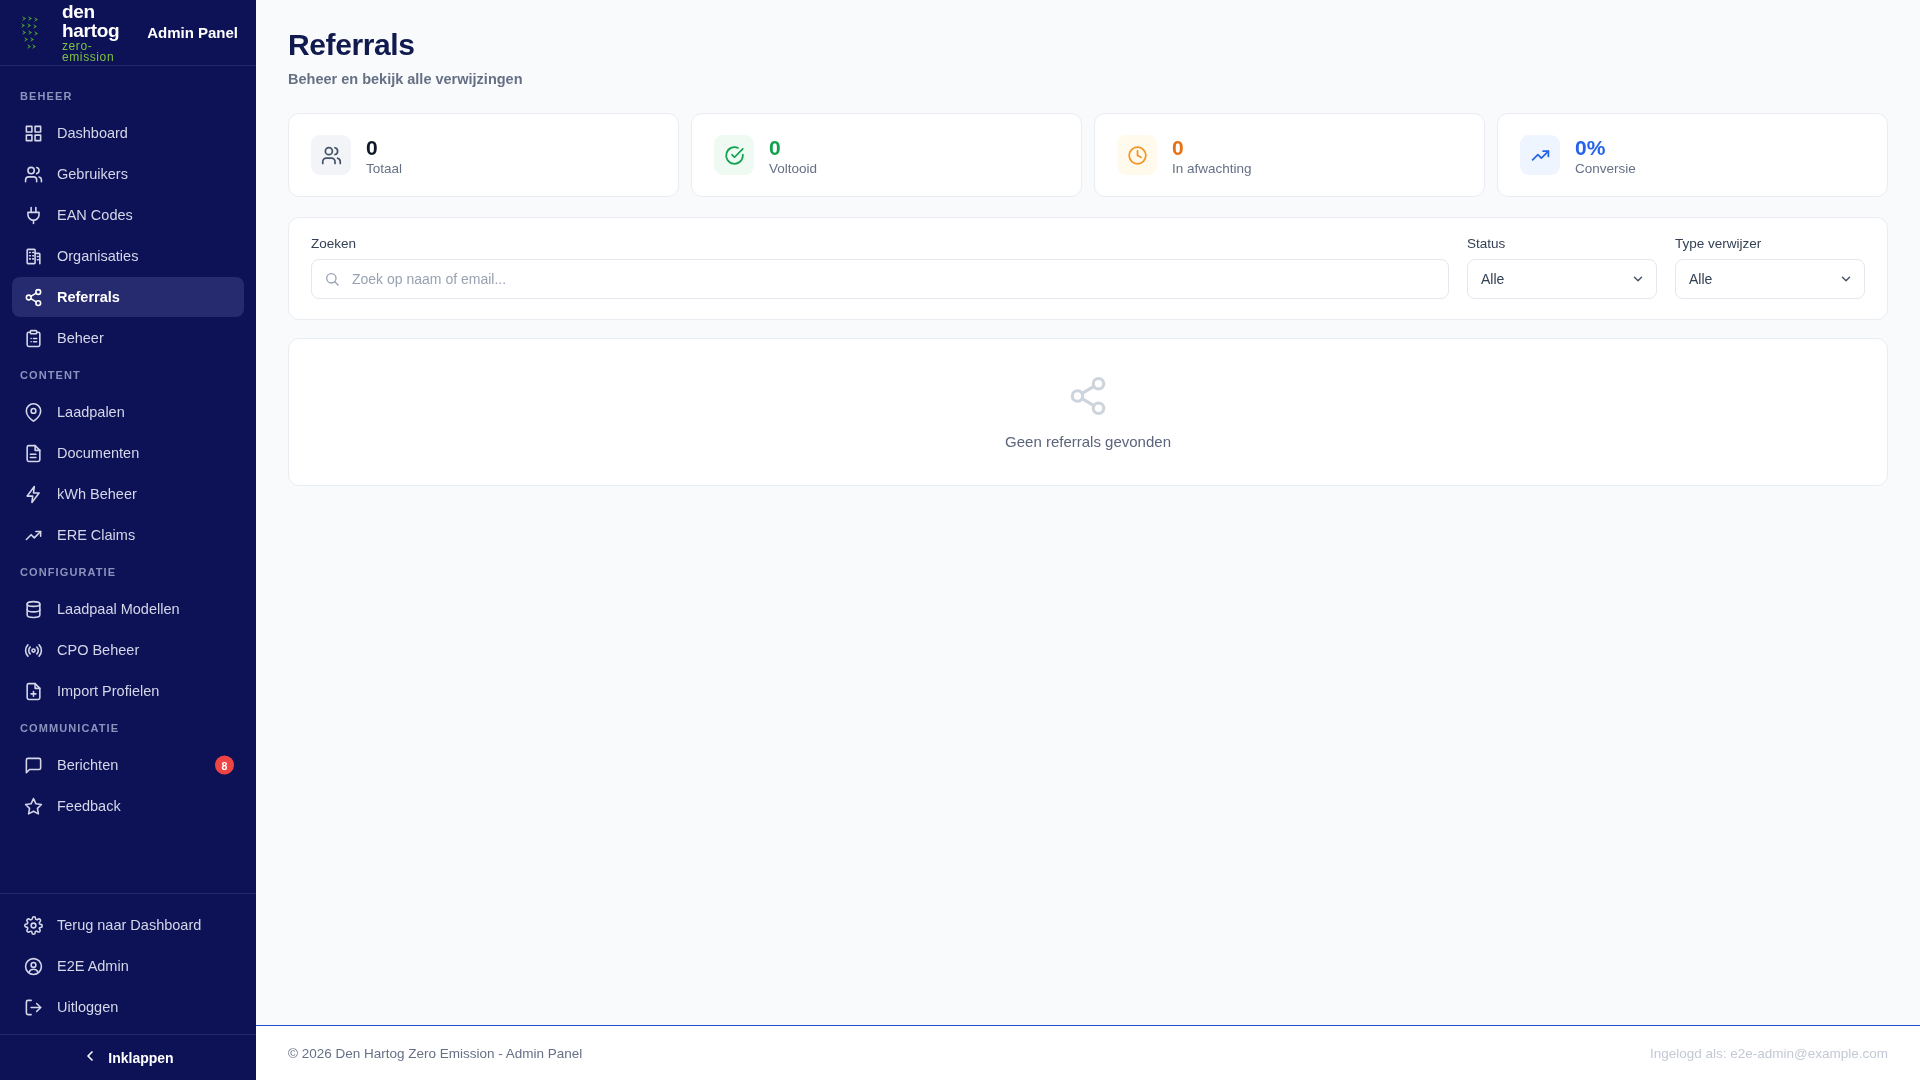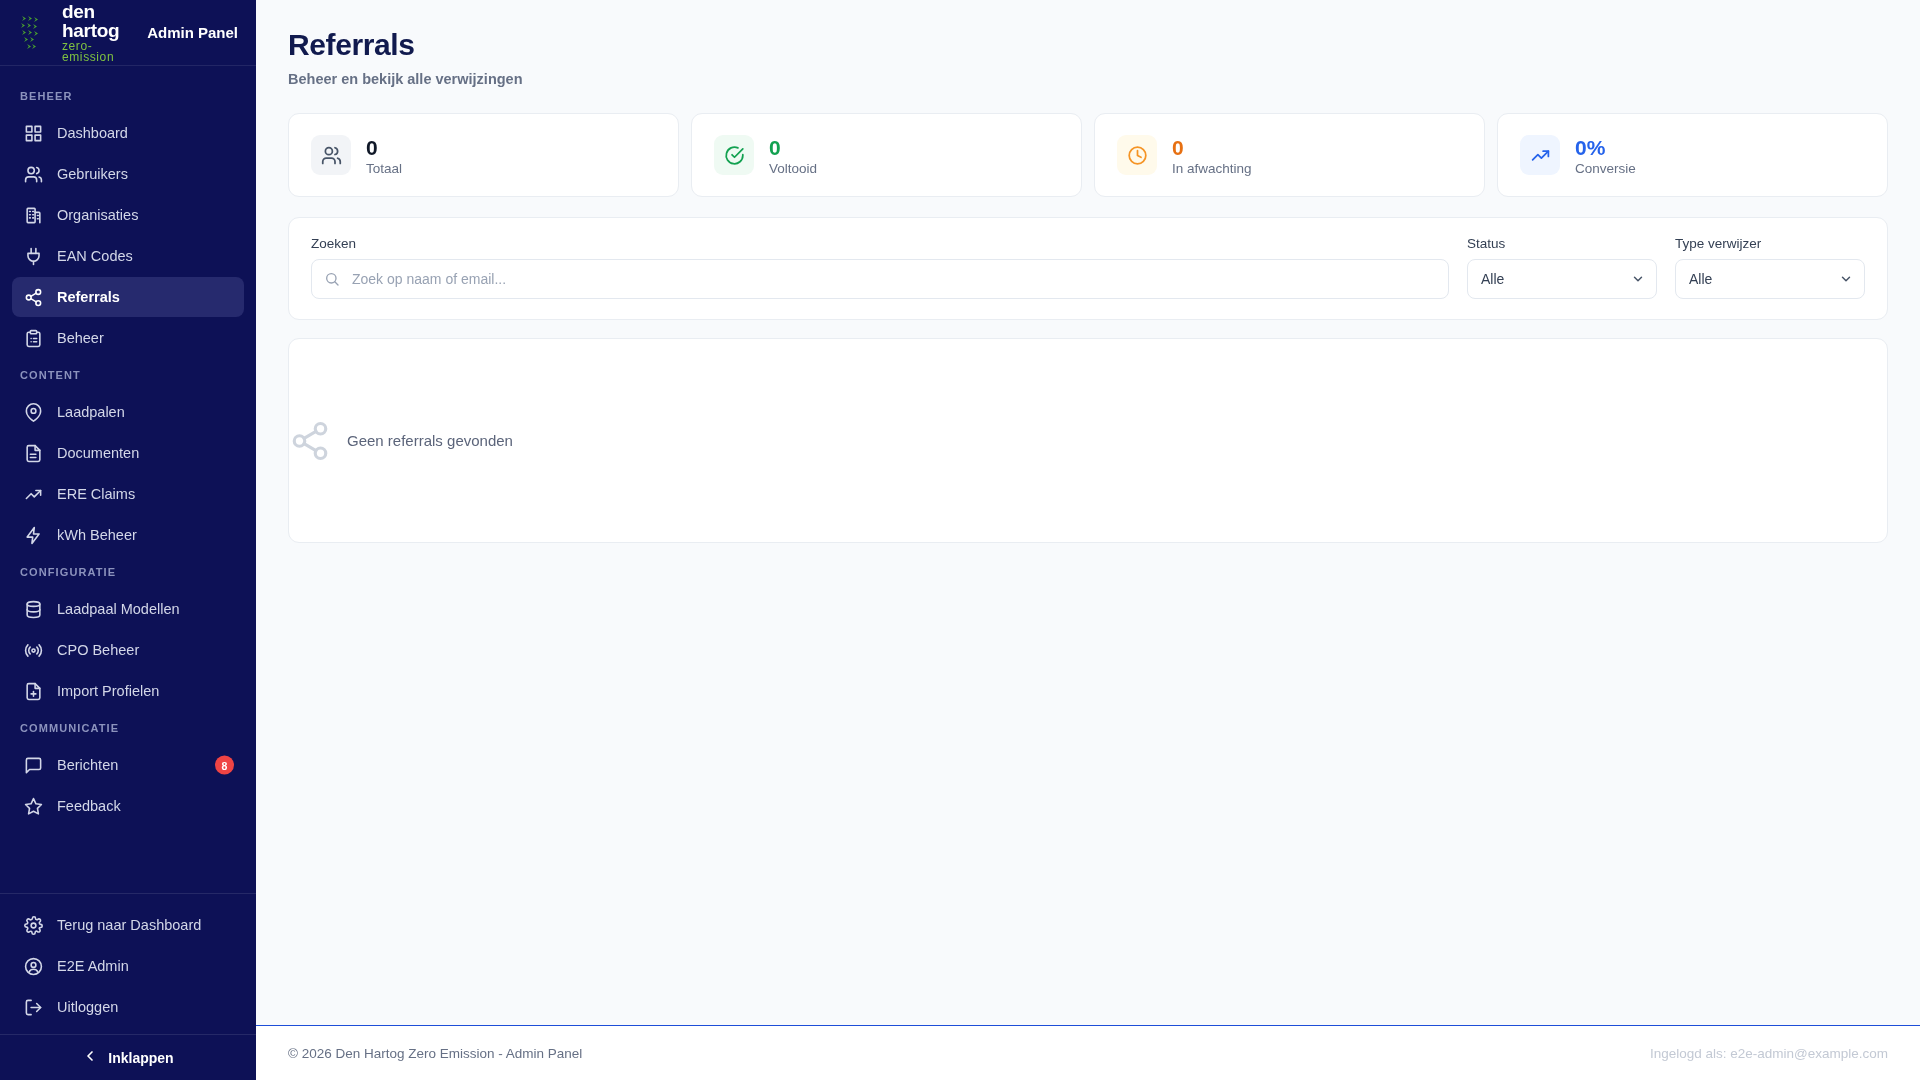--- a/index.html
+++ b/index.html
@@ -156,23 +156,23 @@
   }
   .select-chev {
     position: absolute; right: 12px; top: 50%;
     transform: translateY(-50%);
     width: 14px; height: 14px; color: #475467; pointer-events: none;
   }
 
   .empty-card {
     margin-top: 18px; background: #ffffff;
     border: 1px solid #e9edf2; border-radius: 11px;
-    height: 205px;
-    display: flex; flex-direction: row;
-    align-items: center; gap: 16px;
+    height: 148px;
+    display: flex; flex-direction: column;
+    align-items: center; justify-content: center; gap: 16px;
   }
   .empty-icon { width: 42px; height: 42px; color: #ced4dd; }
   .empty-text { font-size: 15px; color: #5b647a; }
 
   .main-footer {
     flex: 0 0 55px; height: 55px;
     border-top: 1px solid #1d4ed8; background: #ffffff;
     display: flex; align-items: center; justify-content: space-between;
     padding: 0 32px;
   }
@@ -239,37 +239,37 @@
                 <path d="M22 21v-2a4 4 0 0 0-3-3.87"></path>
                 <path d="M16 3.13a4 4 0 0 1 0 7.75"></path>
               </svg>
           </span>
           <span>Gebruikers</span>
         </div>
 
         <div class="nav-item">
           <span class="nav-icon">
             <svg viewBox="0 0 24 24" fill="none" stroke="currentColor" stroke-width="2" stroke-linecap="round" stroke-linejoin="round">
+                <path d="M9 2v6M15 2v6"></path>
+                <path d="M5 8h14v3a7 7 0 0 1-7 7 7 7 0 0 1-7-7V8z"></path>
+                <path d="M12 18v4"></path>
+              </svg>
+          </span>
+          <span>EAN Codes</span>
+        </div>
+
+        <div class="nav-item">
+          <span class="nav-icon">
+            <svg viewBox="0 0 24 24" fill="none" stroke="currentColor" stroke-width="2" stroke-linecap="round" stroke-linejoin="round">
                 <rect x="4" y="3" width="10" height="18" rx="1"></rect>
                 <path d="M14 8h5a1 1 0 0 1 1 1v12"></path>
                 <path d="M7 7h1M7 11h1M7 15h1M11 7h1M11 11h1M11 15h1M17 12h1M17 16h1"></path>
               </svg>
           </span>
           <span>Organisaties</span>
-        </div>
-
-        <div class="nav-item">
-          <span class="nav-icon">
-            <svg viewBox="0 0 24 24" fill="none" stroke="currentColor" stroke-width="2" stroke-linecap="round" stroke-linejoin="round">
-                <path d="M9 2v6M15 2v6"></path>
-                <path d="M5 8h14v3a7 7 0 0 1-7 7 7 7 0 0 1-7-7V8z"></path>
-                <path d="M12 18v4"></path>
-              </svg>
-          </span>
-          <span>EAN Codes</span>
         </div>
 
         <div class="nav-item active">
           <span class="nav-icon">
             <svg viewBox="0 0 24 24" fill="none" stroke="currentColor" stroke-width="2" stroke-linecap="round" stroke-linejoin="round">
                 <circle cx="18" cy="5" r="3"></circle>
                 <circle cx="6" cy="12" r="3"></circle>
                 <circle cx="18" cy="19" r="3"></circle>
                 <line x1="8.6" y1="10.5" x2="15.4" y2="6.5"></line>
                 <line x1="8.6" y1="13.5" x2="15.4" y2="17.5"></line>
@@ -311,34 +311,34 @@
                 <line x1="8" y1="13" x2="15" y2="13"></line>
                 <line x1="8" y1="17" x2="15" y2="17"></line>
               </svg>
           </span>
           <span>Documenten</span>
         </div>
 
         <div class="nav-item">
           <span class="nav-icon">
             <svg viewBox="0 0 24 24" fill="none" stroke="currentColor" stroke-width="2" stroke-linecap="round" stroke-linejoin="round">
+                <polygon points="13 2 4 14 11 14 10 22 19 10 12 10 13 2"></polygon>
+              </svg>
+          </span>
+          <span>kWh Beheer</span>
+        </div>
+
+        <div class="nav-item">
+          <span class="nav-icon">
+            <svg viewBox="0 0 24 24" fill="none" stroke="currentColor" stroke-width="2" stroke-linecap="round" stroke-linejoin="round">
                 <polyline points="3 17 9 11 13 15 21 7"></polyline>
                 <polyline points="15 7 21 7 21 13"></polyline>
               </svg>
           </span>
           <span>ERE Claims</span>
-        </div>
-
-        <div class="nav-item">
-          <span class="nav-icon">
-            <svg viewBox="0 0 24 24" fill="none" stroke="currentColor" stroke-width="2" stroke-linecap="round" stroke-linejoin="round">
-                <polygon points="13 2 4 14 11 14 10 22 19 10 12 10 13 2"></polygon>
-              </svg>
-          </span>
-          <span>kWh Beheer</span>
         </div>
       </div>
 
       <div class="nav-section">
         <div class="nav-section-title">CONFIGURATIE</div>
 
         <div class="nav-item">
           <span class="nav-icon">
             <svg viewBox="0 0 24 24" fill="none" stroke="currentColor" stroke-width="2" stroke-linecap="round" stroke-linejoin="round">
                 <ellipse cx="12" cy="5" rx="8" ry="3"></ellipse>

